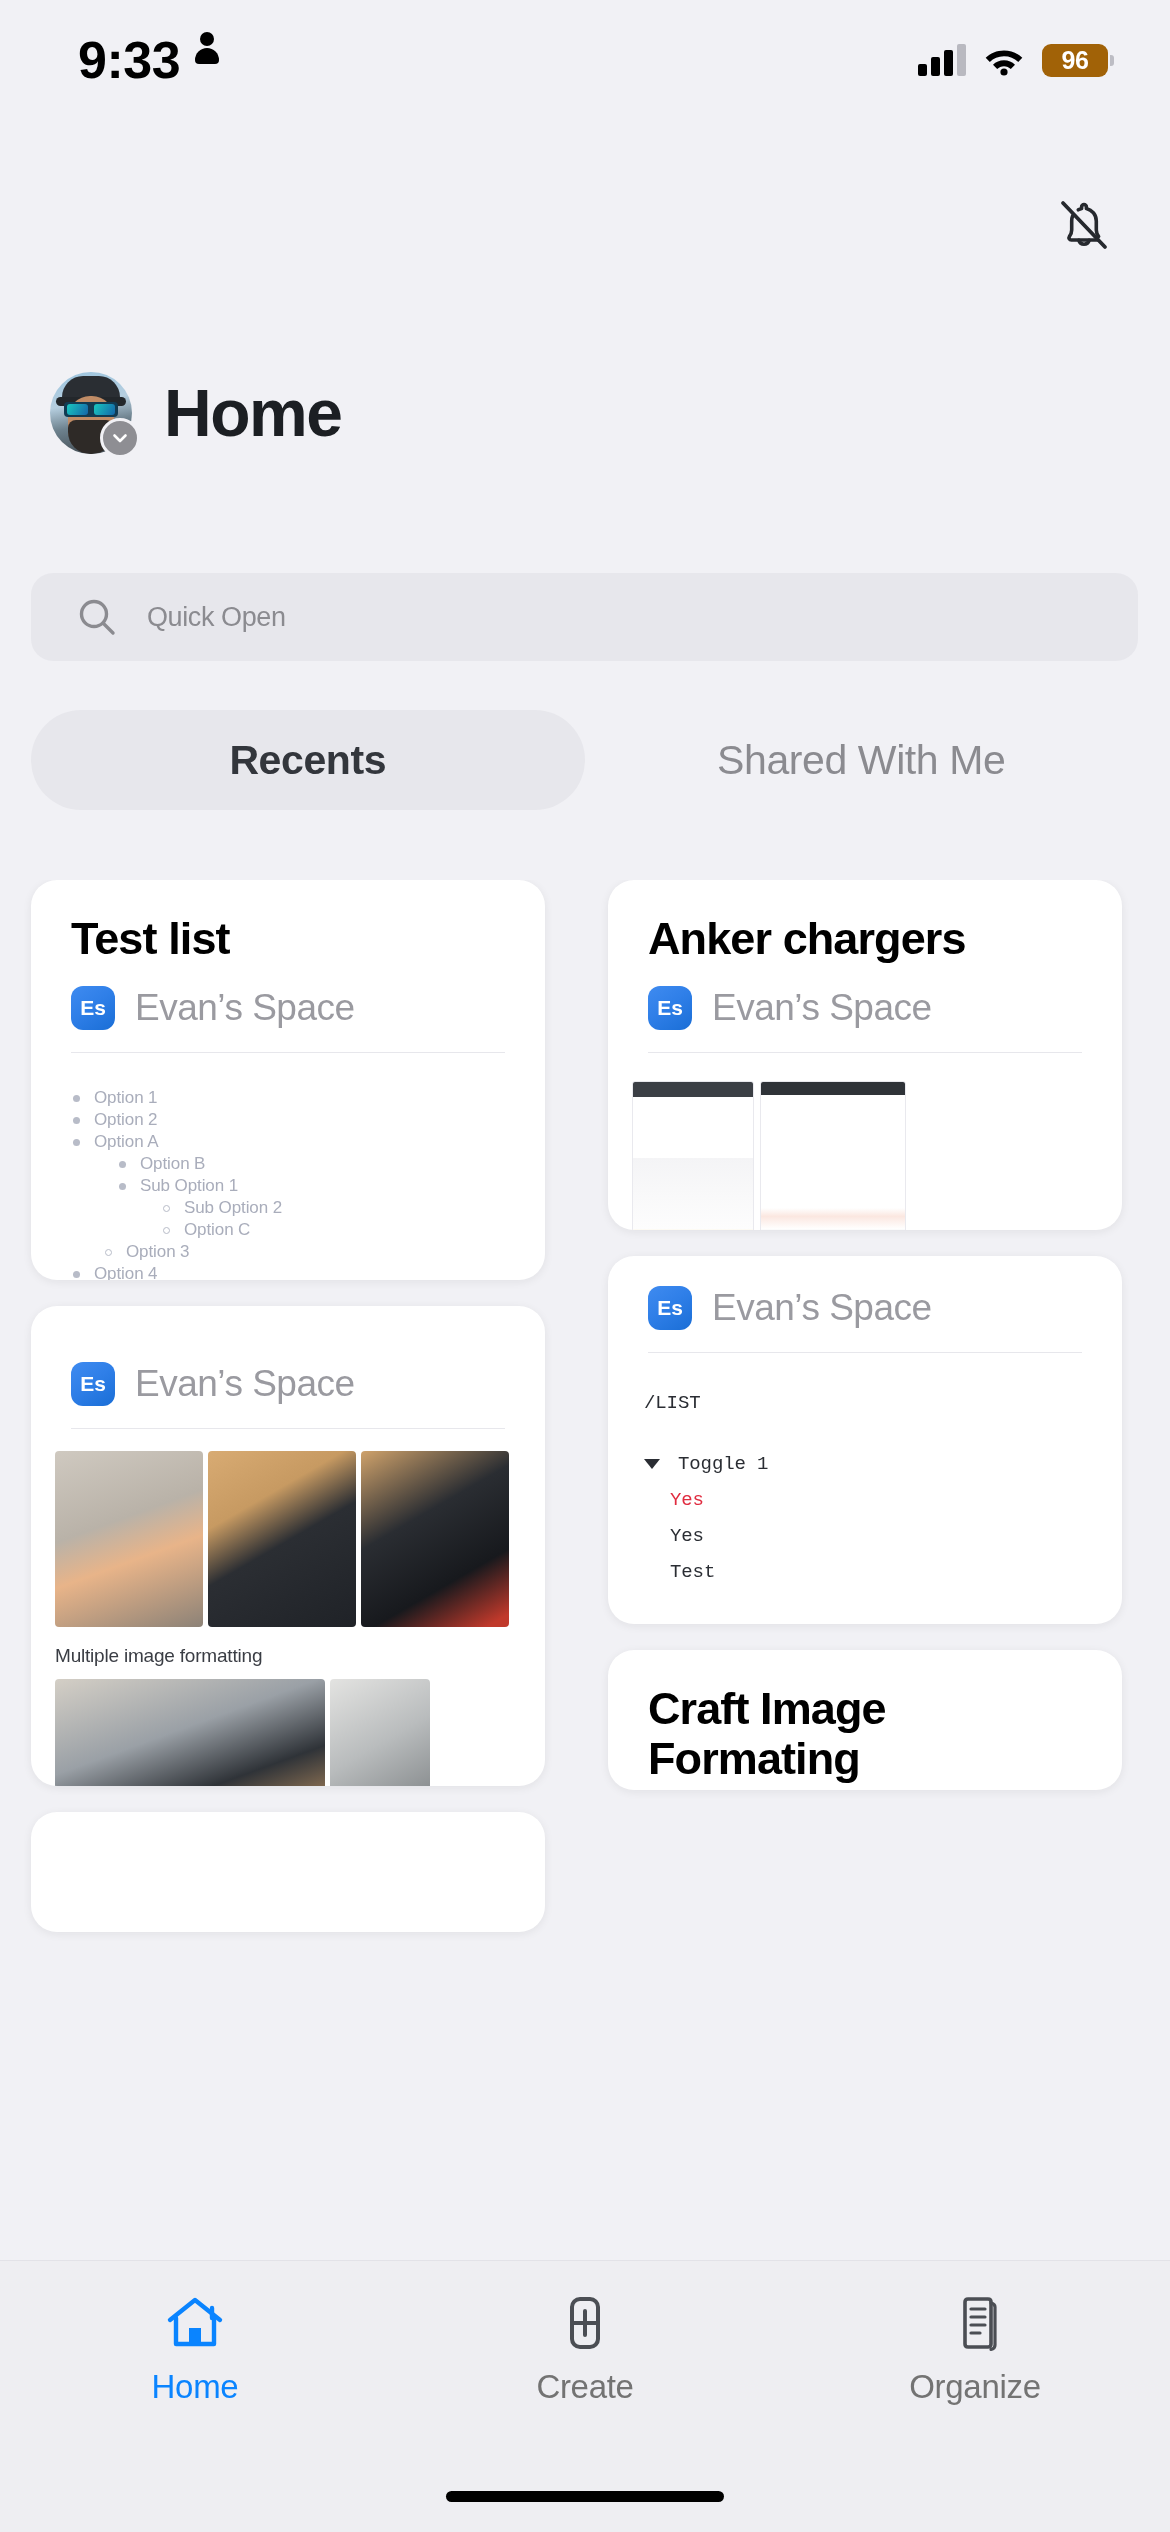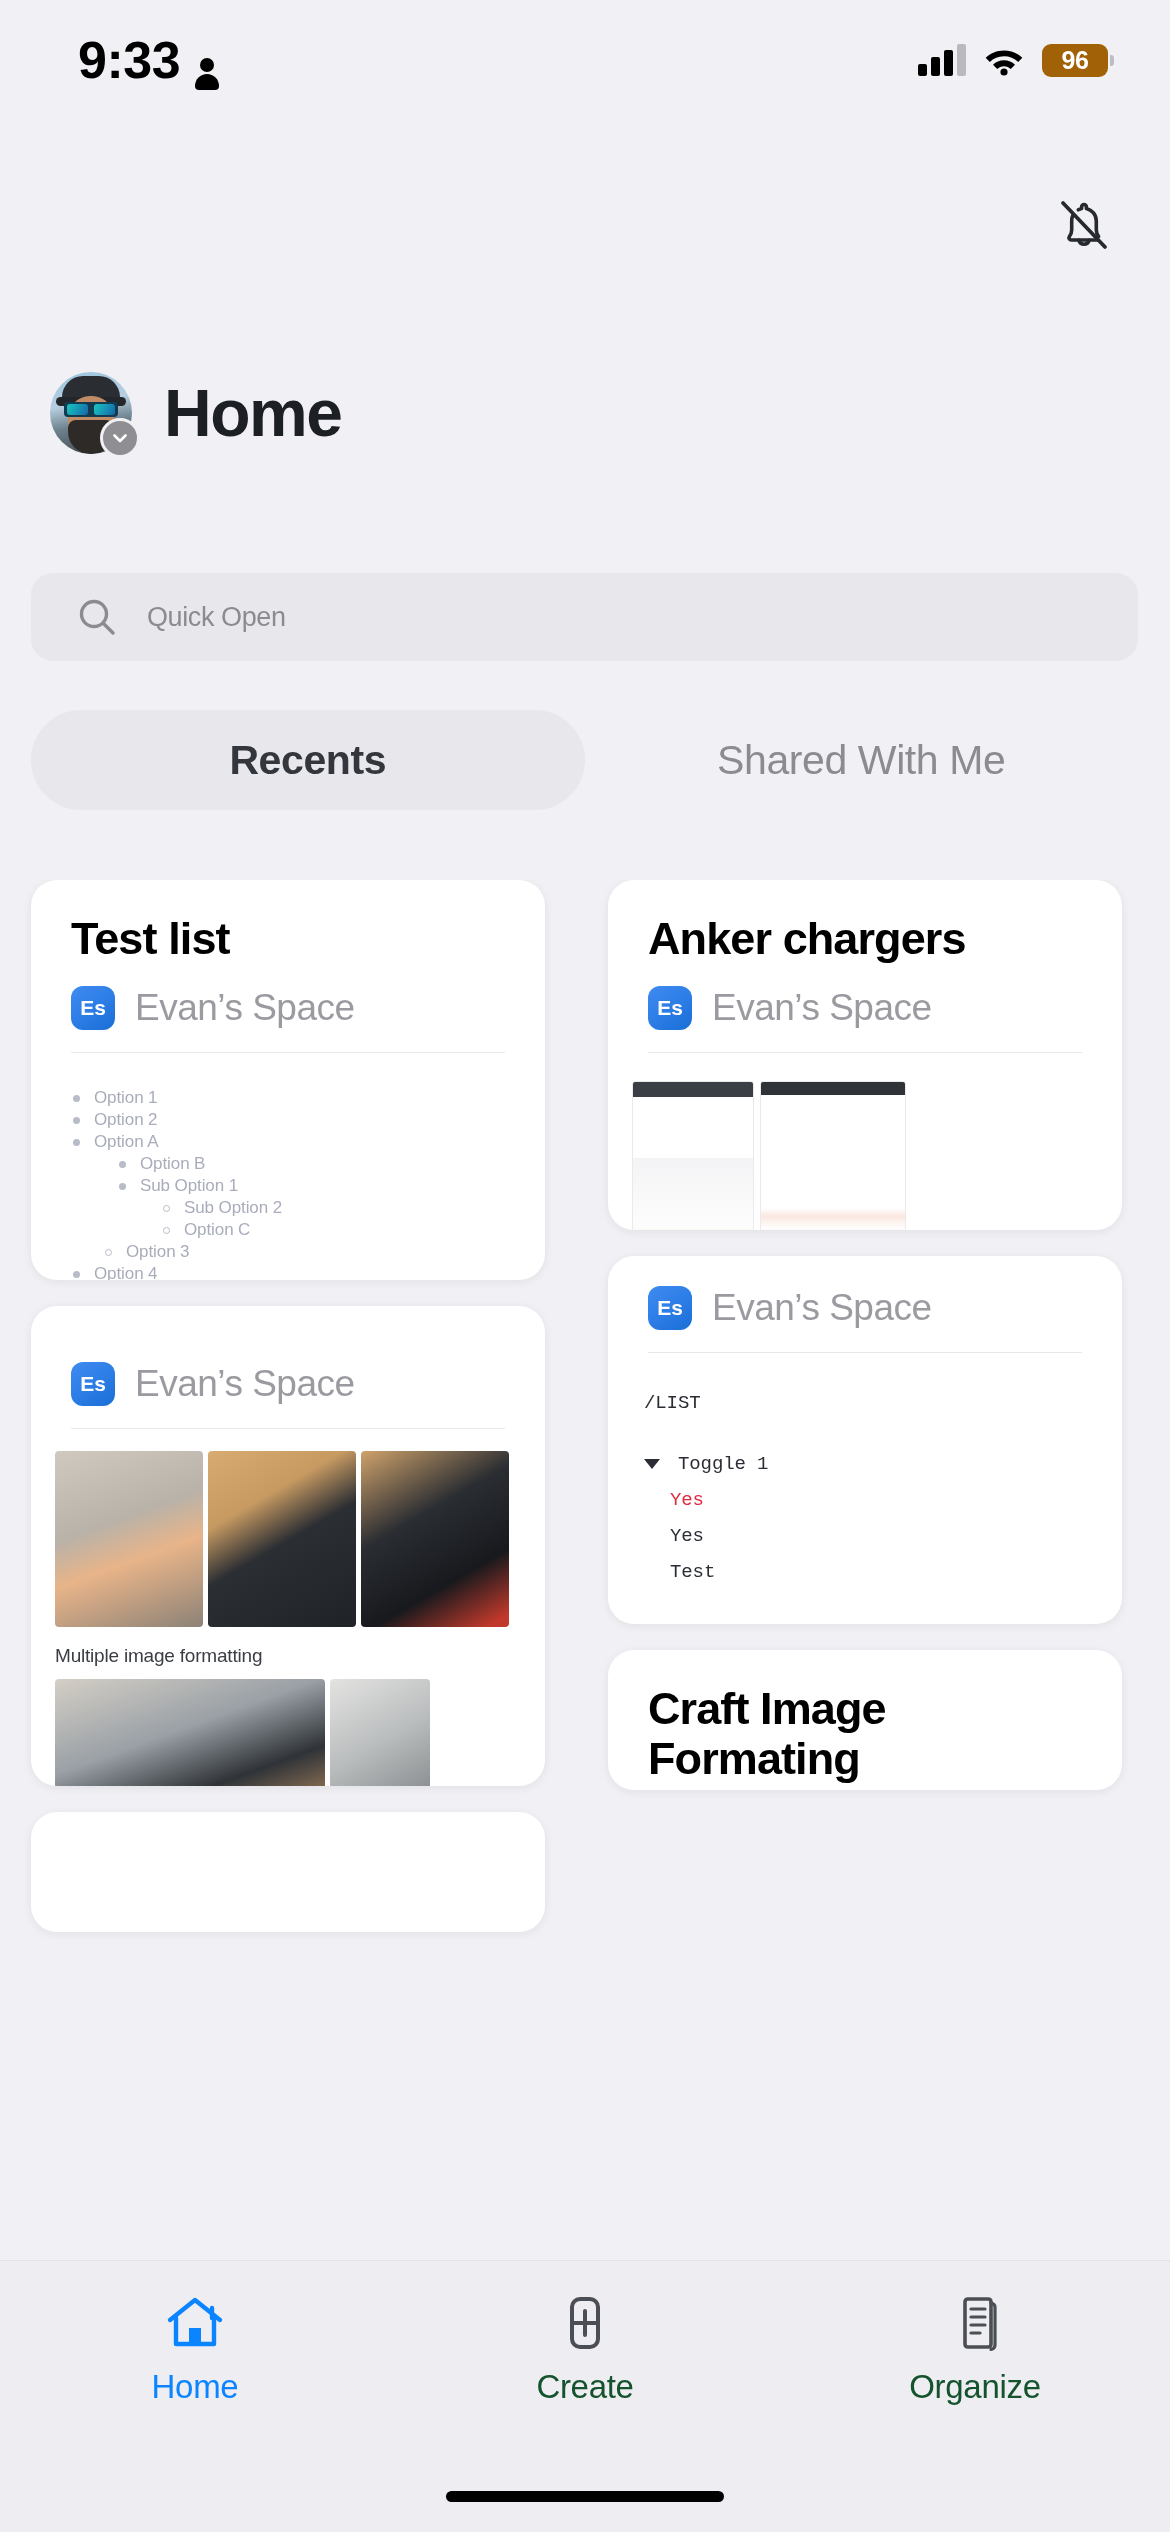--- a/index.html
+++ b/index.html
@@ -25,21 +25,21 @@
     position: absolute;
     top: 0; left: 0;
     width: 1170px; height: 120px;
     display: flex;
     align-items: center;
     justify-content: space-between;
     padding: 0 62px 0 78px;
   }
   #status-left {
     display: flex;
-    align-items: flex-end;
+    align-items: flex-start;
     gap: 14px;
   }
   #status-time {
     font-size: 52px;
     font-weight: 600;
     letter-spacing: -0.5px;
     color: #000;
   }
   .person-glyph {
     width: 26px; height: 34px;
@@ -402,21 +402,21 @@
     display: flex;
     flex-direction: column;
     align-items: center;
     gap: 16px;
     cursor: pointer;
     padding-top: 10px;
   }
   .nav-label {
     font-size: 33px;
     letter-spacing: -0.3px;
-    color: #14532d;
+    color: #737373;
   }
   .nav-item.active .nav-label { color: #0a84ff; }
   #home-indicator {
     position: absolute;
     left: 50%;
     transform: translateX(-50%);
     bottom: 30px;
     width: 278px; height: 11px;
     background: #000;
     border-radius: 6px;

